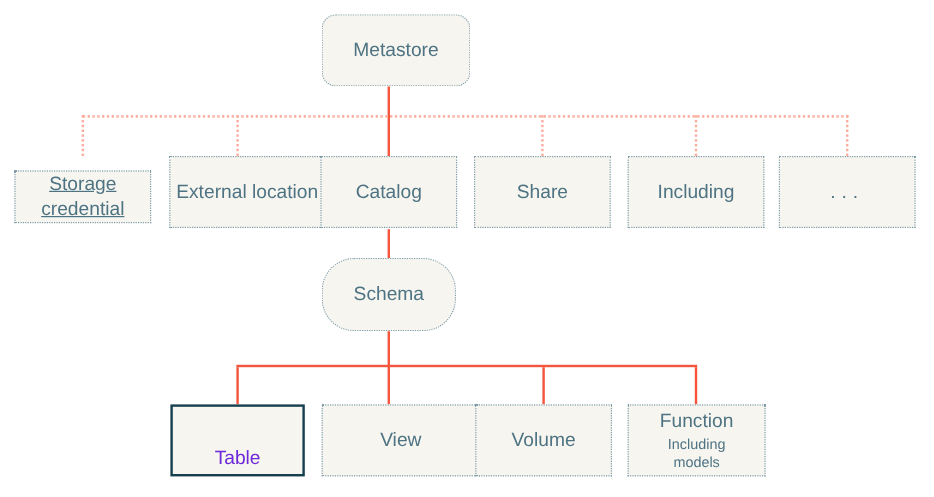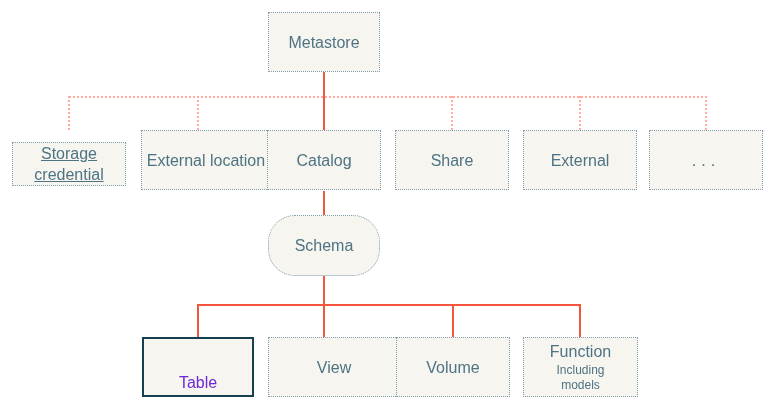--- a/index.html
+++ b/index.html
@@ -43,21 +43,21 @@
     display: block;
     width: 72px;
     margin: 1px auto 0 auto;
     text-align: center;
   }
   .ellipsis-label {
     letter-spacing: 5px;
     font-size: 16px;
   }
   
-  .n-metastore          { left: 268px; top: 12px;  width: 112px; height: 60px; }
+  .n-metastore          { left: 268px; top: 12px;  width: 124px; height: 60px; border-radius: 12px; }
   .n-storage-credential { left: 12px;  top: 142px; width: 114px; height: 44px; text-decoration: underline; }
   .n-external-location  { left: 141px; top: 130px; width: 130px; height: 60px; }
   .n-catalog            { left: 267px; top: 130px; width: 114px; height: 60px; }
   .n-share              { left: 395px; top: 130px; width: 114px; height: 60px; }
   .n-recipient          { left: 523px; top: 130px; width: 114px; height: 60px; }
   .n-ellipsis           { left: 649px; top: 130px; width: 114px; height: 60px; }
   .n-schema             { left: 268px; top: 215px; width: 112px; height: 61px; border-radius: 27px; }
   .n-table              { left: 142px; top: 337px; width: 112px; height: 60px; }
   .n-view               { left: 268px; top: 337px; width: 132px; height: 60px; }
   .n-volume             { left: 396px; top: 337px; width: 114px; height: 60px; }
@@ -119,21 +119,21 @@
 
   <div class="node n-share">
     <span>Share</span>
   </div>
 
   <div class="node n-catalog">
     <span>Catalog</span>
   </div>
 
   <div class="node n-recipient">
-    <span>External</span>
+    <span>Including</span>
   </div>
 
   <div class="node n-ellipsis">
     <span class="ellipsis-label">...</span>
   </div>
 
   <div class="node n-schema">
     <span>Schema</span>
   </div>
 

